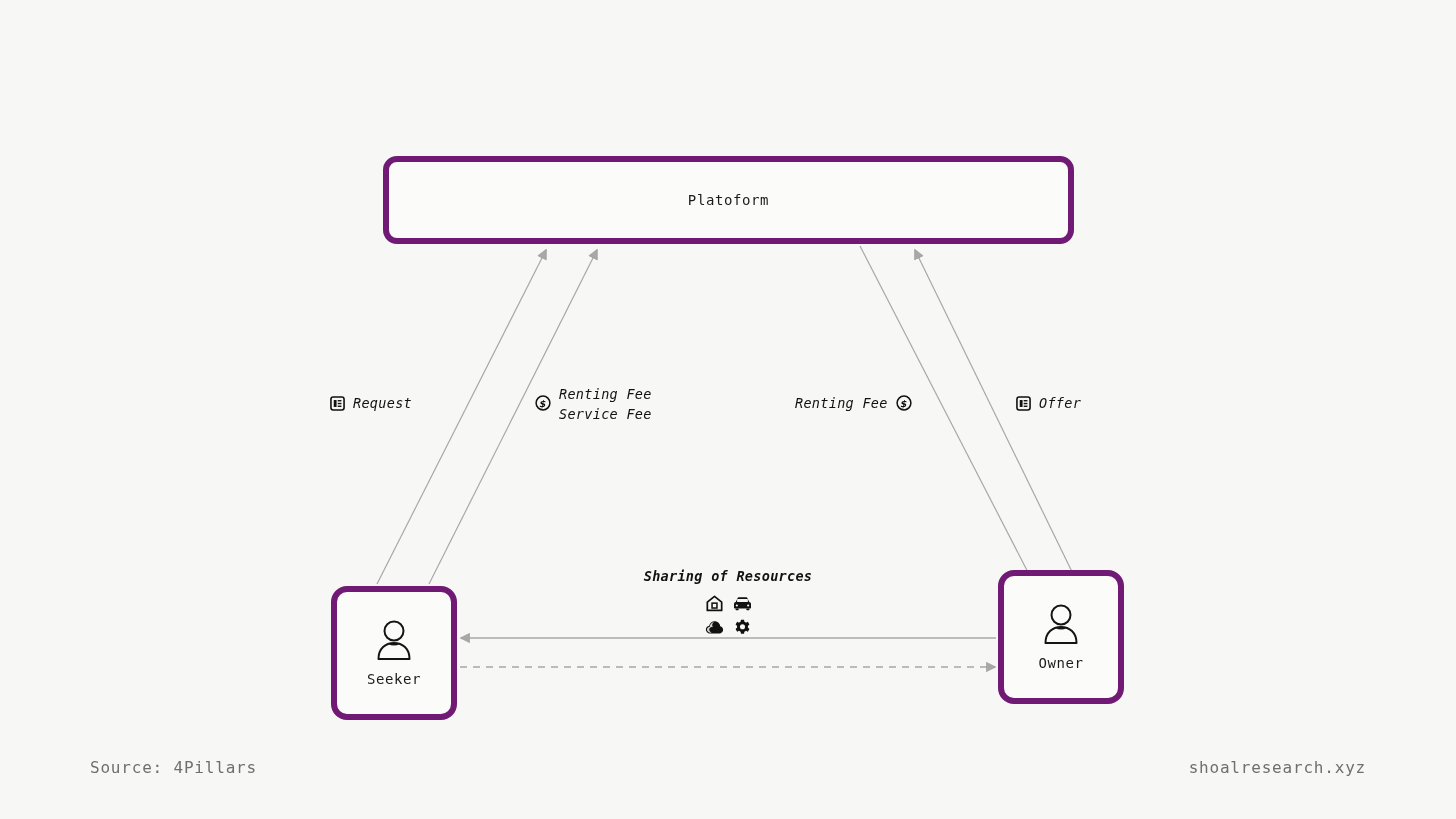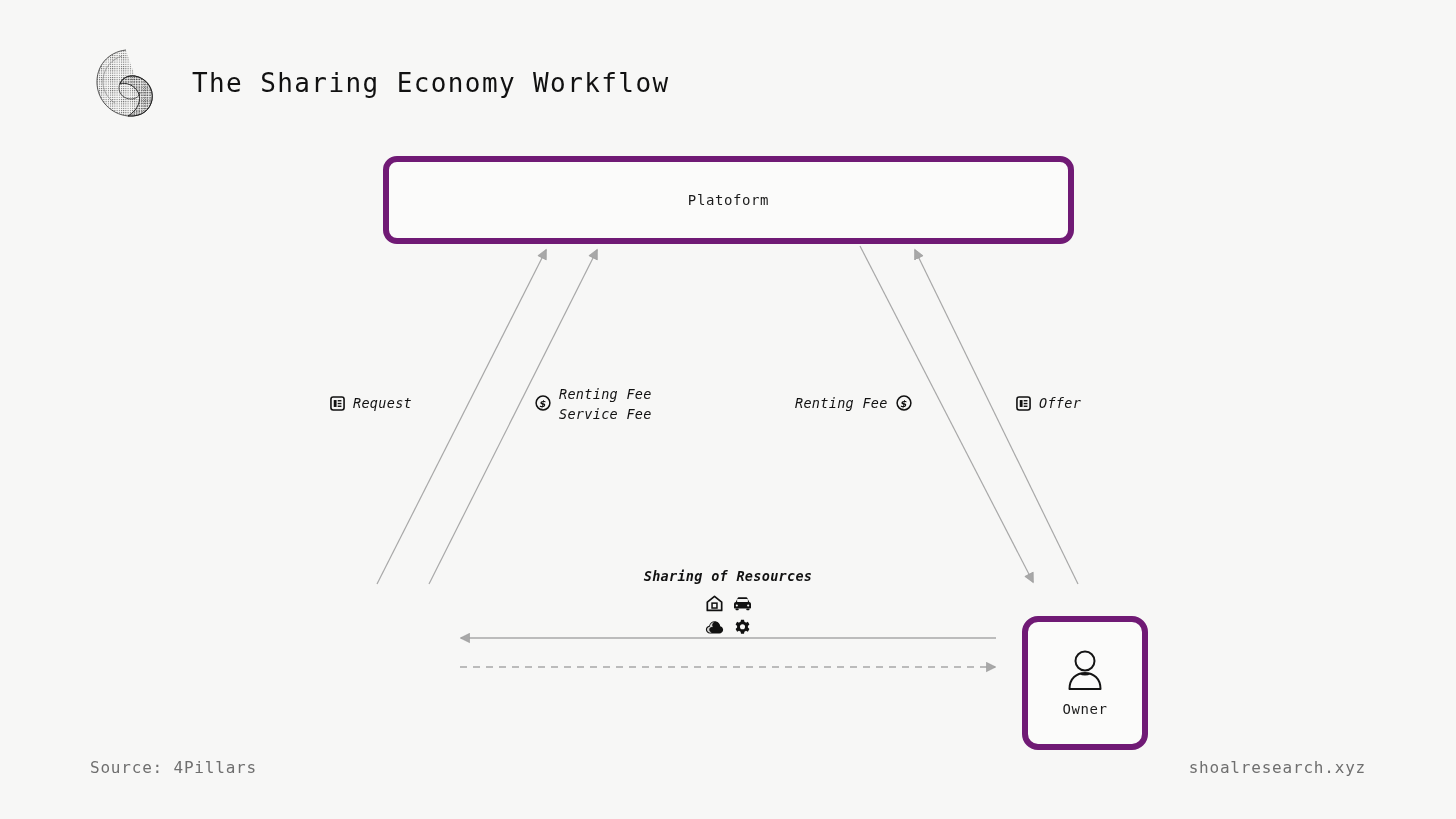--- a/index.html
+++ b/index.html
@@ -80,21 +80,21 @@
     width: 126px;
     height: 134px;
     border-radius: 16px;
     display: flex;
     flex-direction: column;
     align-items: center;
     justify-content: center;
     gap: 10px;
   }
   .node-seeker { left: 331px; top: 586px; }
-  .node-owner  { left: 998px; top: 616px; margin-left: 24px; }
+  .node-owner  { left: 998px; top: 570px; }
   .person-icon { display: block; }
 
   
   .edge-label {
     position: absolute;
     display: flex;
     align-items: center;
     gap: 8px;
     font-family: "DejaVu Sans Mono", monospace;
     font-style: italic;
@@ -161,36 +161,20 @@
     font-size: 16px;
     letter-spacing: 0.8px;
     color: #6f6f6f;
   }
 </style>
 </head>
 <body>
 
 <div class="canvas">
 
-  <div class="header">
-    <svg class="logo" viewBox="0 0 78 78">
-      <defs>
-        <pattern id="dots" width="2.2" height="2.2" patternUnits="userSpaceOnUse">
-          <circle cx="0.55" cy="0.55" r="0.52" fill="#3a3a3a"></circle>
-        </pattern>
-        <pattern id="dots2" width="1.6" height="1.6" patternUnits="userSpaceOnUse">
-          <circle cx="0.45" cy="0.45" r="0.42" fill="#1d1d1d"></circle>
-        </pattern>
-      </defs>
-      <path d="M38 6 C20 8 8 22 9 40 C10 56 22 70 40 72 C54 73 62 66 64 56 C66 44 58 34 47 32 C38 31 31 36 31 44 C31 50 36 55 43 55 C48 55 52 52 52 48" fill="url(#dots)" stroke="#2e2e2e" stroke-width="0.8"></path>
-      <path d="M40 72 C54 73 62 66 64 56 C66 44 58 34 47 32 C40 31 34 34 32 40 C38 38 46 41 50 48 C54 56 50 66 40 72 Z" fill="url(#dots2)" stroke="#1a1a1a" stroke-width="0.9"></path>
-      <path d="M34 12 C24 15 16 24 15 35 C14 45 19 54 27 59" fill="none" stroke="#888888" stroke-width="0.7"></path>
-    </svg>
-    <div class="title">The Sharing Economy Workflow</div>
-  </div>
 
   <svg class="wires" viewBox="0 0 1456 819">
     <defs>
       <marker id="ah" markerWidth="11" markerHeight="11" refX="9.2" refY="5.5" orient="auto" markerUnits="userSpaceOnUse">
         <path d="M0.5,0.8 L10,5.5 L0.5,10.2 z" fill="#a8a8a8" stroke="#9a9a9a" stroke-width="0.6"></path>
       </marker>
     </defs>
 
     <g>
       <line x1="377" y1="584" x2="546" y2="250" stroke="#a8a8a8" stroke-width="1.2" marker-end="url(#ah)"></line>
@@ -214,20 +198,28 @@
 
     <g>
       <line x1="460" y1="667" x2="995" y2="667" stroke="#a8a8a8" stroke-width="1.3" stroke-dasharray="7 6" marker-end="url(#ah)"></line>
     </g>
   </svg>
 
   <div class="node node-platform">
     <span class="node-label-plain">Platoform</span>
   </div>
 
+  <div class="node node-actor node-seeker">
+    <svg class="person-icon" width="40" height="42" viewBox="0 0 40 42">
+      <circle cx="20" cy="12" r="9.5" fill="none" stroke="#141414" stroke-width="2"></circle>
+      <path d="M4.5 40 C4.5 29.5 11.5 24 20 24 C28.5 24 35.5 29.5 35.5 40 Z" fill="none" stroke="#141414" stroke-width="2" stroke-linejoin="round"></path>
+      <path d="M15.5 24.4 C17 26.2 23 26.2 24.5 24.4" fill="none" stroke="#141414" stroke-width="1.6"></path>
+    </svg>
+    <span class="node-label-plain">Seeker</span>
+  </div>
 
   <div class="node node-actor node-owner">
     <svg class="person-icon" width="40" height="42" viewBox="0 0 40 42">
       <circle cx="20" cy="12" r="9.5" fill="none" stroke="#141414" stroke-width="2"></circle>
       <path d="M4.5 40 C4.5 29.5 11.5 24 20 24 C28.5 24 35.5 29.5 35.5 40 Z" fill="none" stroke="#141414" stroke-width="2" stroke-linejoin="round"></path>
       <path d="M15.5 24.4 C17 26.2 23 26.2 24.5 24.4" fill="none" stroke="#141414" stroke-width="1.6"></path>
     </svg>
     <span class="node-label-plain">Owner</span>
   </div>
 

